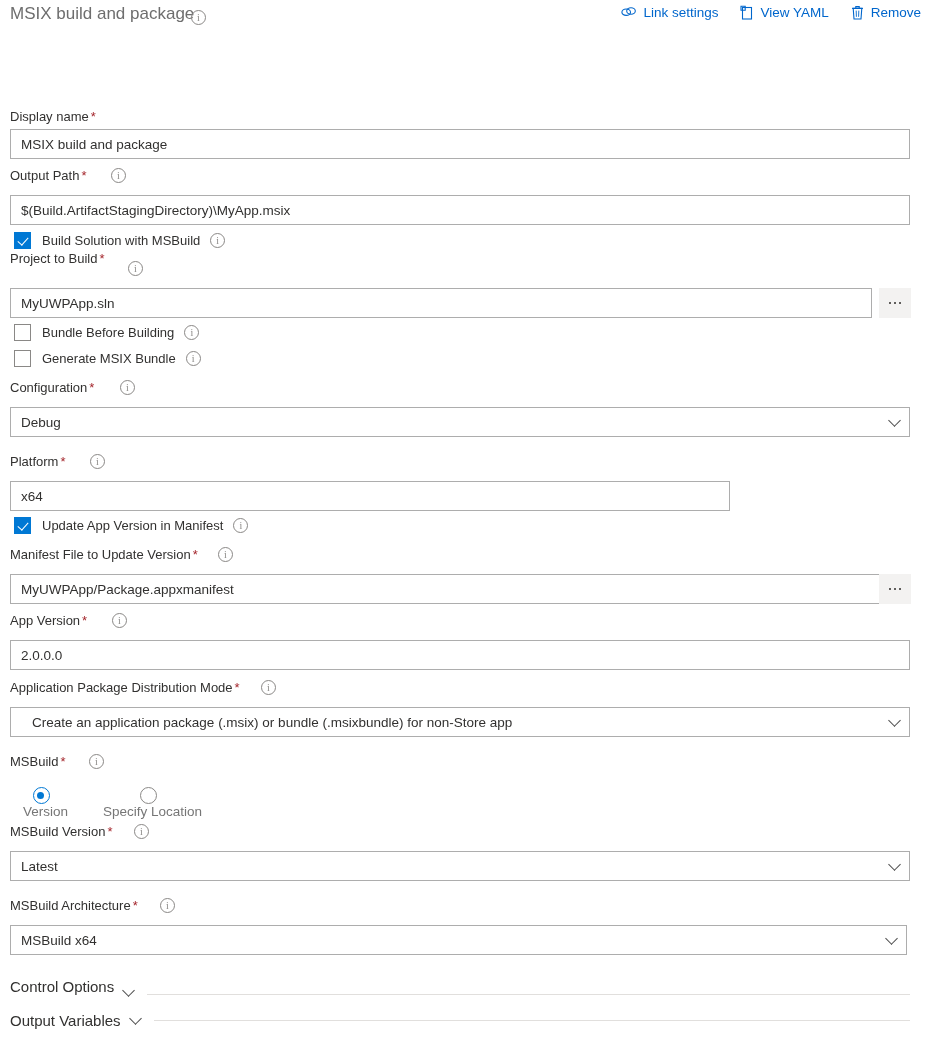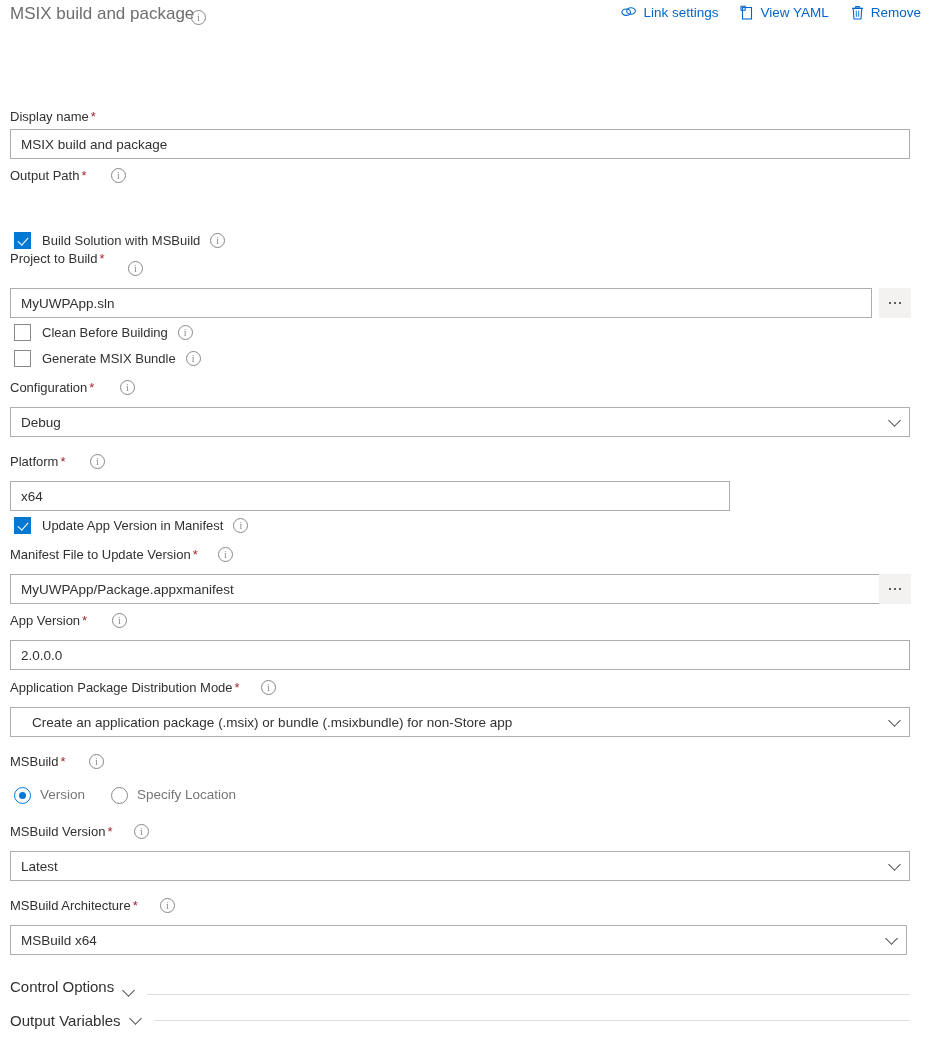--- a/index.html
+++ b/index.html
@@ -89,21 +89,21 @@
   .cbox.on::after {
     content: ""; position: absolute; left: 5px; top: 2px;
     width: 5px; height: 9px; border-right: 1.8px solid #fff; border-bottom: 1.8px solid #fff;
     transform: rotate(42deg);
   }
   .cblabel { font-size: 13px; color: #323130; margin-left: 11px; white-space: nowrap; }
   .cbrow .info { margin-left: 10px; }
 
   
   .radio-group { position: absolute; display: flex; align-items: center; gap: 26px; }
-  .radio { display: flex; align-items: flex-start; cursor: pointer; }
+  .radio { display: flex; align-items: center; cursor: pointer; flex-direction: column; }
   .rdot {
     width: 17px; height: 17px; border-radius: 50%;
     border: 1.5px solid #8a8886; background: #fff; position: relative; flex: none;
   }
   .rdot.on { border-color: #0078d4; }
   .rdot.on::after {
     content: ""; position: absolute; left: 3.5px; top: 3.5px;
     width: 7px; height: 7px; border-radius: 50%; background: #0078d4;
   }
   .rlabel { font-size: 13.5px; color: #767676; margin-left: 9px; white-space: nowrap; }
@@ -170,20 +170,23 @@
     <span>Display name</span><span class="req">*</span>
   </div>
   <div class="field" style="left:10px; top:129px; width:900px;">
     <span>MSIX build and package</span>
   </div>
 
   <div class="label" style="left:10px; top:168px;">
     <span>Output Path</span><span class="req">*</span>
   </div>
   <span class="info info-abs" style="left:111px; top:168px;"></span>
+  <div class="field" style="left:10px; top:195px; width:900px;">
+    <span>$(Build.ArtifactStagingDirectory)\MyApp.msix</span>
+  </div>
 
   <div class="cbrow" style="left:14px; top:232px;">
     <div class="cbox on"></div>
     <span class="cblabel">Build Solution with MSBuild</span>
     <span class="info"></span>
   </div>
 
   <div class="label" style="left:10px; top:251px;">
     <span>Project to Build</span><span class="req">*</span>
   </div>
@@ -192,21 +195,21 @@
     <span>MyUWPApp.sln</span>
   </div>
   <div class="browse-btn" style="left:879px; top:288px;">
     <span></span>
       <span></span>
       <span></span>
   </div>
 
   <div class="cbrow" style="left:14px; top:324px;">
     <div class="cbox"></div>
-    <span class="cblabel">Clean Before Building</span>
+    <span class="cblabel">Bundle Before Building</span>
     <span class="info"></span>
   </div>
 
   <div class="cbrow" style="left:14px; top:350px;">
     <div class="cbox"></div>
     <span class="cblabel">Generate MSIX Bundle</span>
     <span class="info"></span>
   </div>
 
   <div class="label" style="left:10px; top:380px;">

